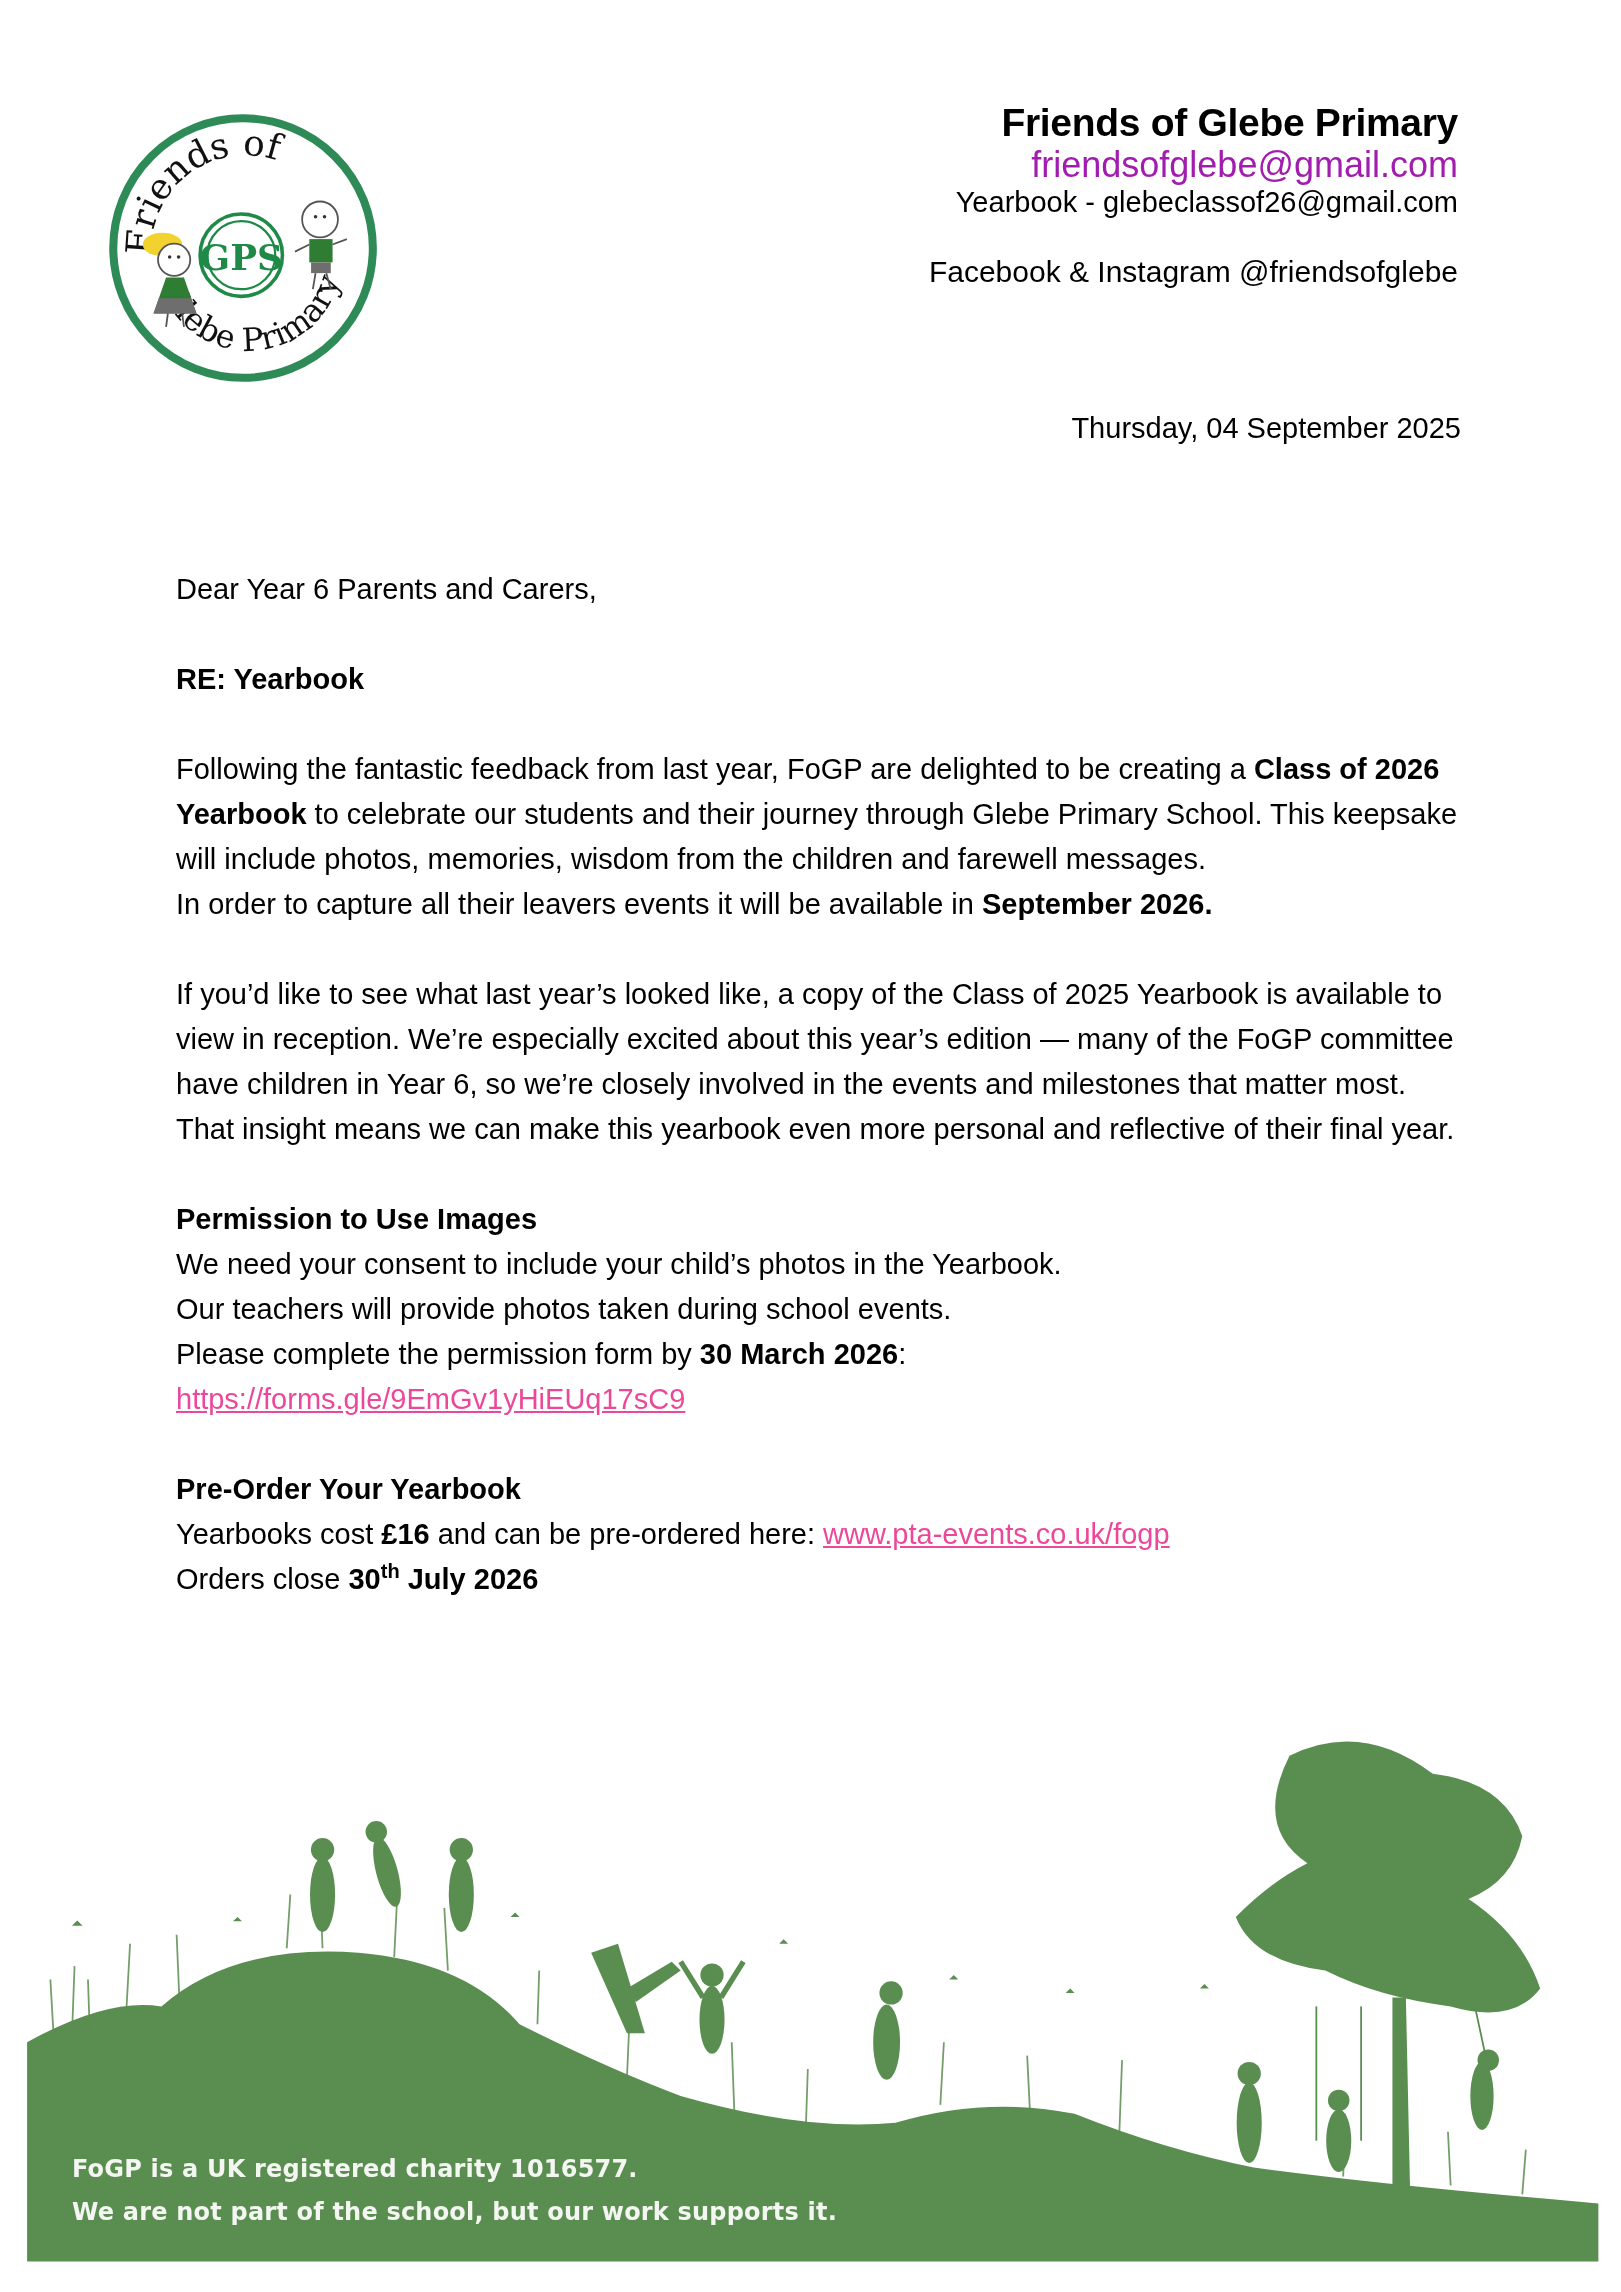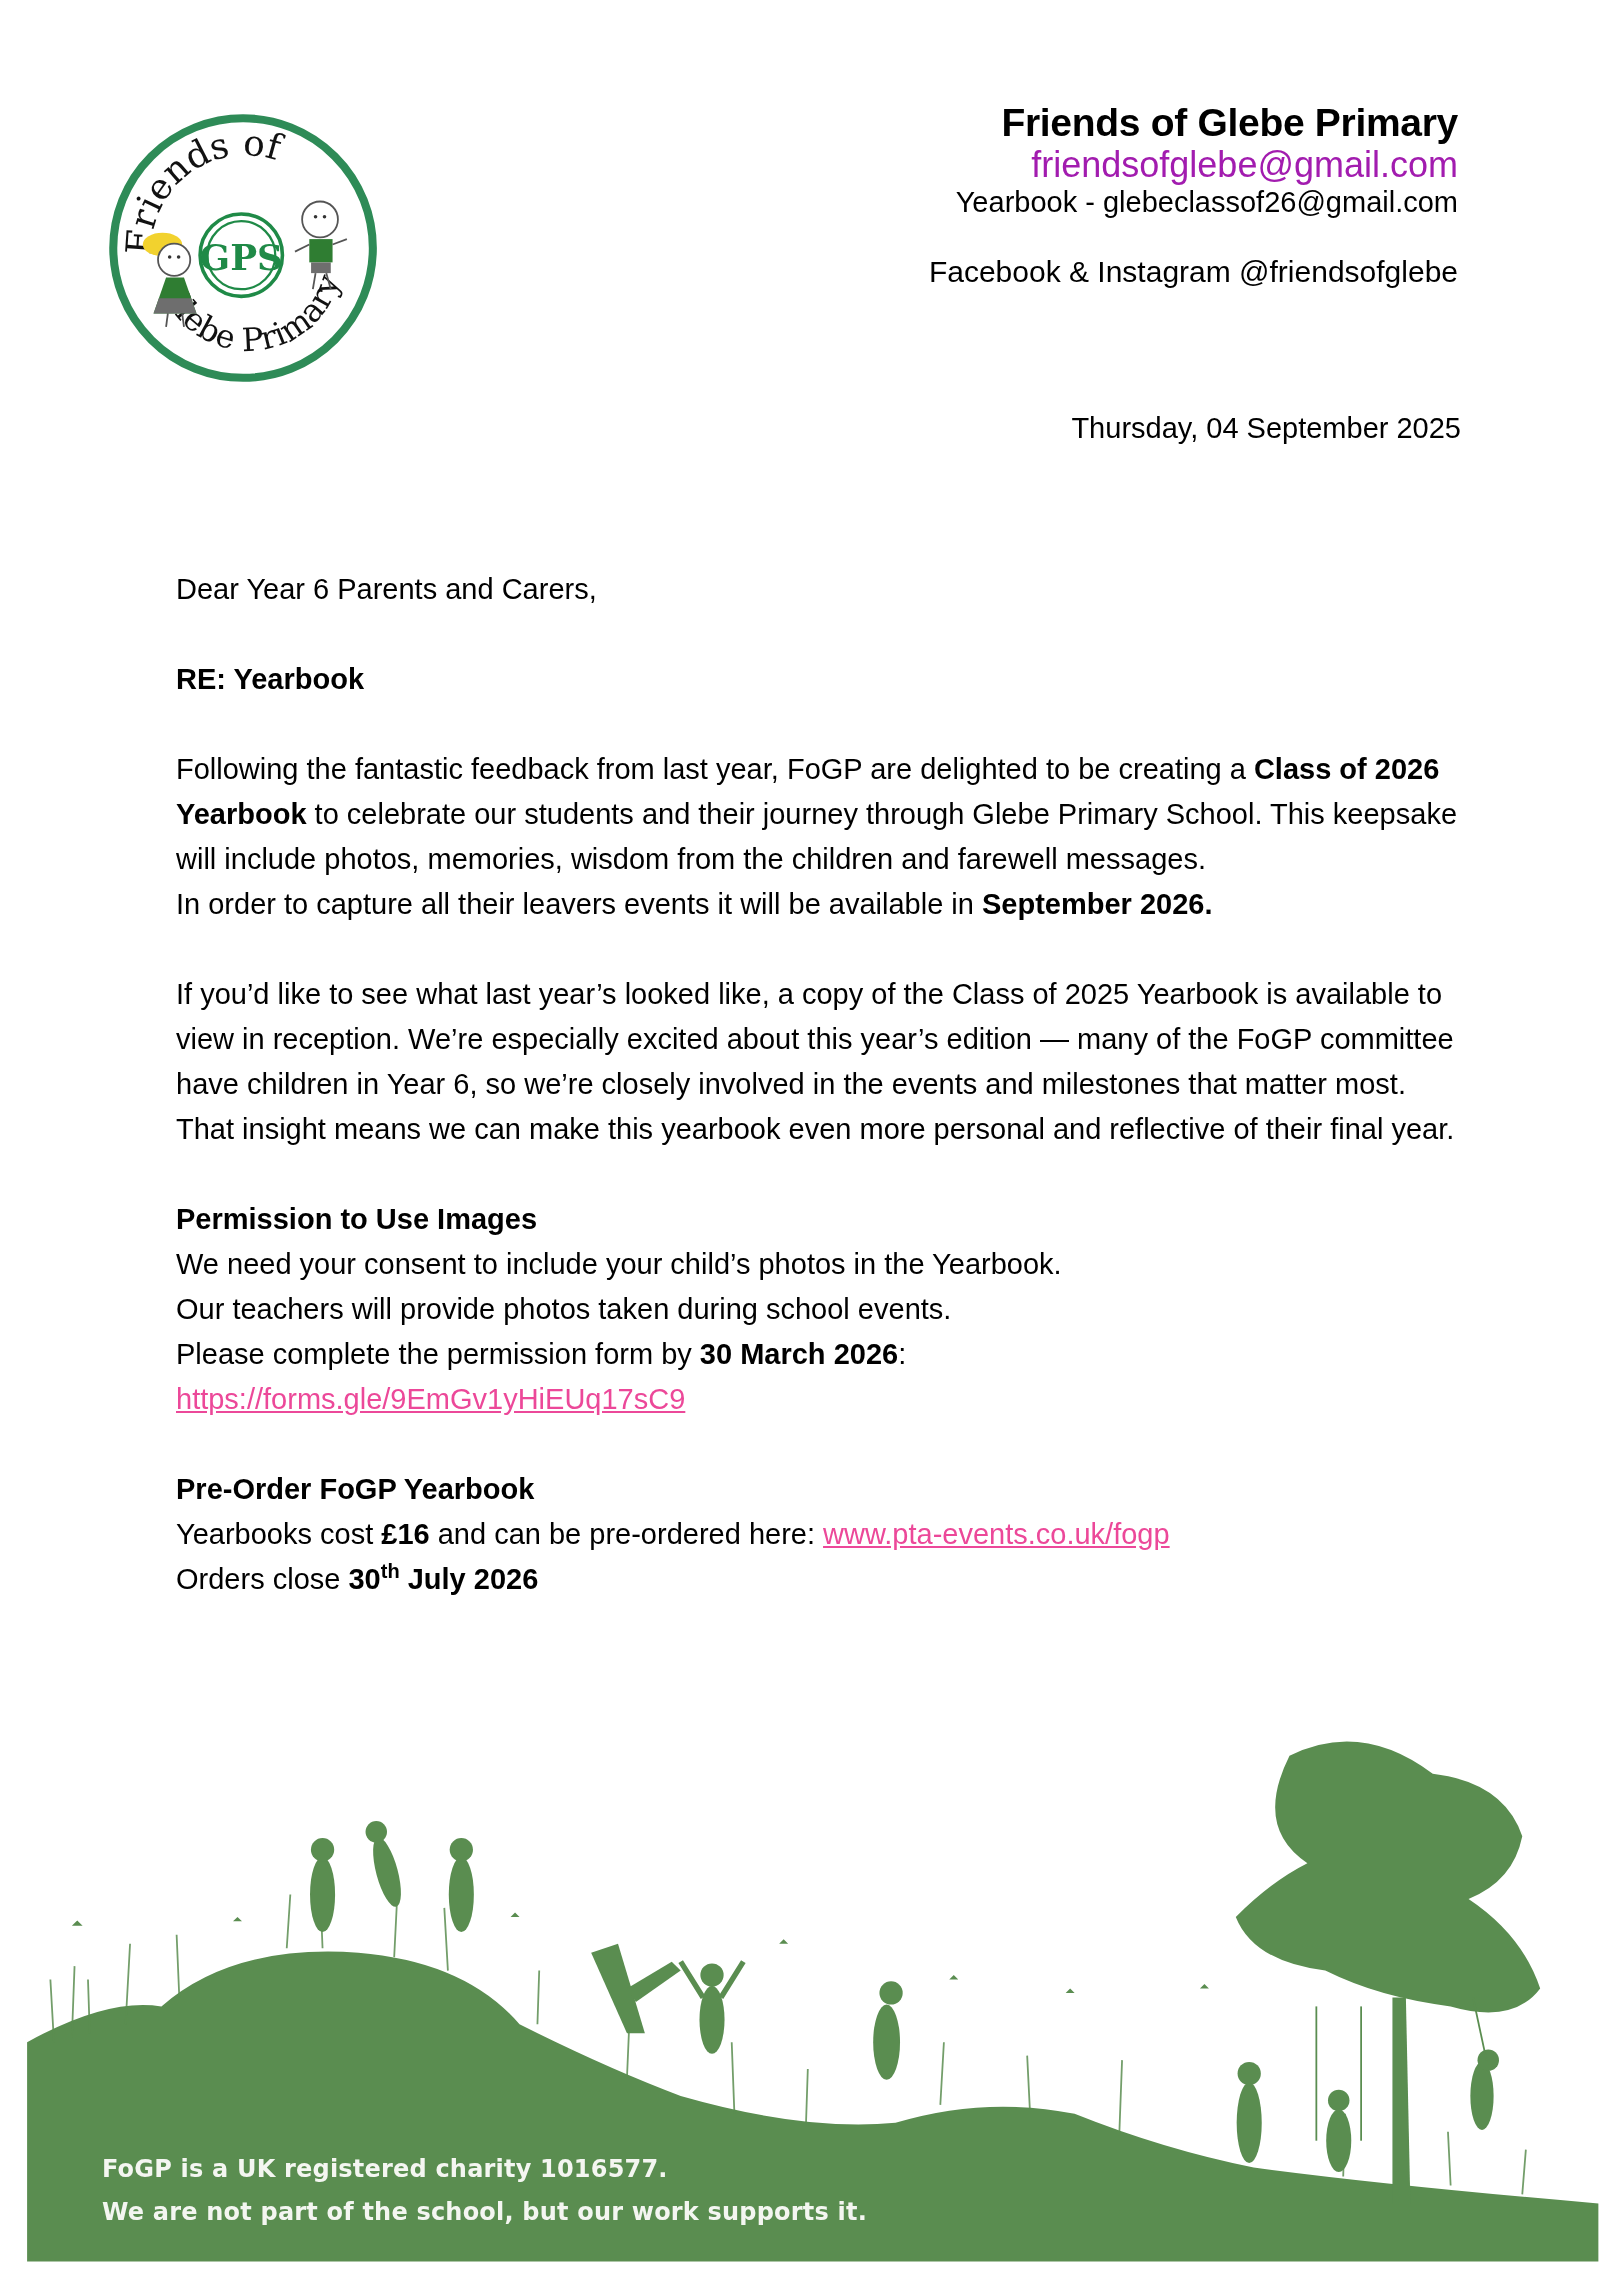--- a/index.html
+++ b/index.html
@@ -21,21 +21,21 @@
   .body { position: absolute; left: 176px; top: 567px; width: 1290px; font-size: 29px; line-height: 45px; }
   .body p { margin: 0; }
   .gap { height: 45px; }
   .b { font-weight: bold; }
   .link { color: #ec4899; text-decoration: underline; }
   sup { font-size: 20px; line-height: 0; text-align: right; }
 
   
   .footer { position: absolute; left: 0; top: 1702px; width: 1621px; height: 573px; }
   .footer svg { position: absolute; left: 0; top: 0; }
-  .footer-text { position: absolute; left: 102px; top: 446px; color: #f4f6f1;
+  .footer-text { position: absolute; left: 72px; top: 446px; color: #f4f6f1;
                  font-family: "DejaVu Sans", sans-serif; font-size: 24px; line-height: 43px;
                  font-weight: bold; letter-spacing: 0.2px; }
 </style>
 </head>
 <body>
 
 <div class="logo">
   <svg width="273" height="273" viewBox="0 0 305 305">
     <defs>
       <path id="arcTop" d="M 50 160 A 105 105 0 0 1 230 80"></path>
@@ -95,21 +95,21 @@
   <p><span>In order to capture all their leavers events it will be available in </span><span class="b">September 2026.</span></p>
   <div class="gap"></div>
   <p>If you’d like to see what last year’s looked like, a copy of the Class of 2025 Yearbook is available to view in reception. We’re especially excited about this year’s edition — many of the FoGP committee have children in Year 6, so we’re closely involved in the events and milestones that matter most. That insight means we can make this yearbook even more personal and reflective of their final year.</p>
   <div class="gap"></div>
   <p class="b">Permission to Use Images</p>
   <p>We need your consent to include your child’s photos in the Yearbook.</p>
   <p>Our teachers will provide photos taken during school events.</p>
   <p><span>Please complete the permission form by </span><span class="b">30 March 2026</span><span>:</span></p>
   <p><a class="link">https://forms.gle/9EmGv1yHiEUq17sC9</a></p>
   <div class="gap"></div>
-  <p class="b">Pre-Order FoGP Yearbook</p>
+  <p class="b">Pre-Order Your Yearbook</p>
   <p><span>Yearbooks cost </span><span class="b">£16</span><span> and can be pre-ordered here: </span><a class="link">www.pta-events.co.uk/fogp</a></p>
   <p><span>Orders close </span><span class="b"><span>30</span><sup>th</sup><span> July 2026</span></span></p>
 </div>
 
 <div class="footer">
   <svg width="1621" height="573" viewBox="0 0 1810 640">
     <g fill="#5a8d50">
 
       <path d="M30 380 Q120 330 180 340 Q260 270 400 280 Q520 290 580 360 Q680 410 760 440 Q900 480 1000 470 Q1100 440 1200 460 Q1300 500 1400 520 Q1550 540 1785 560 L1785 625 L30 625 Z"></path>
 

